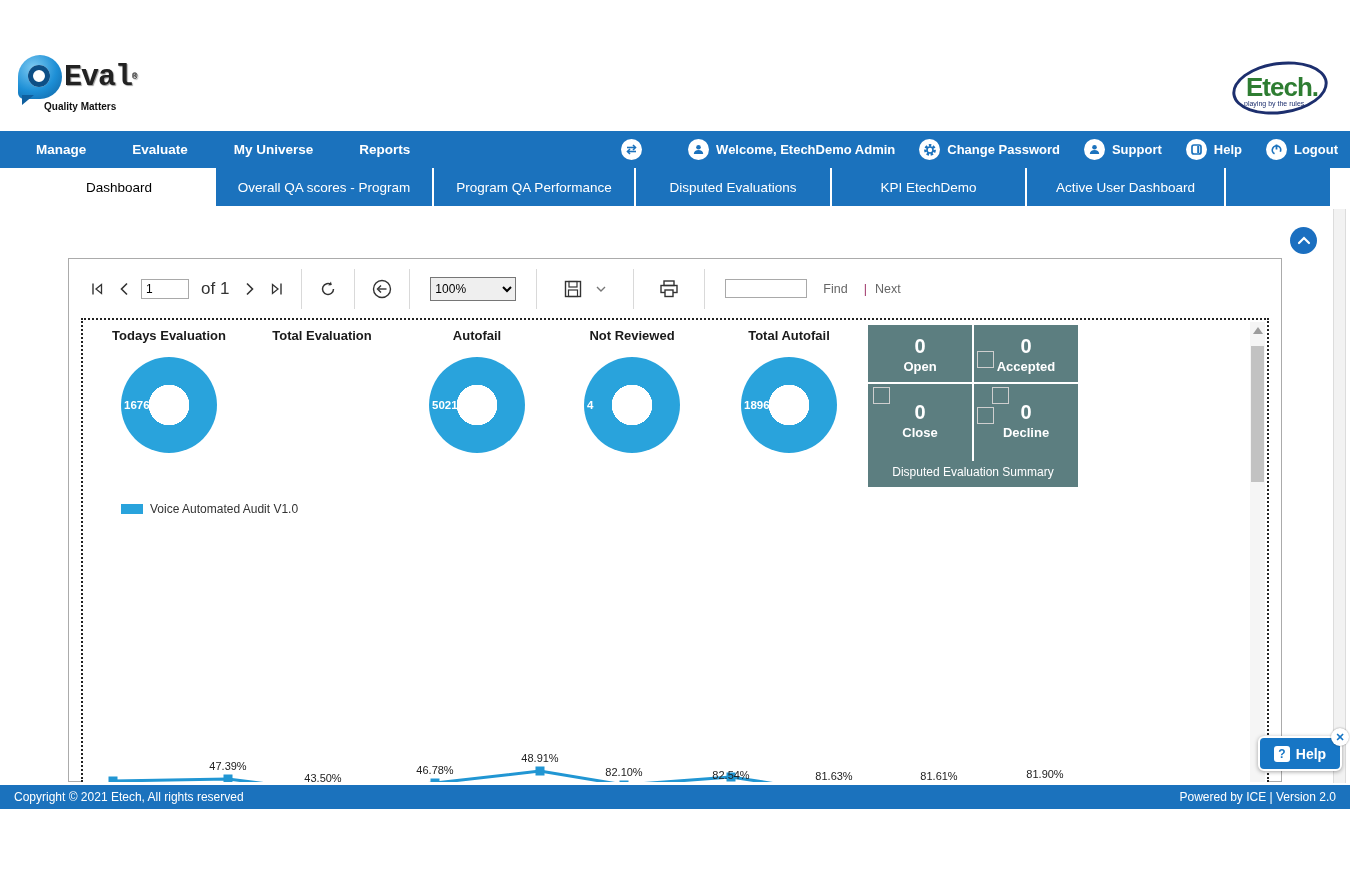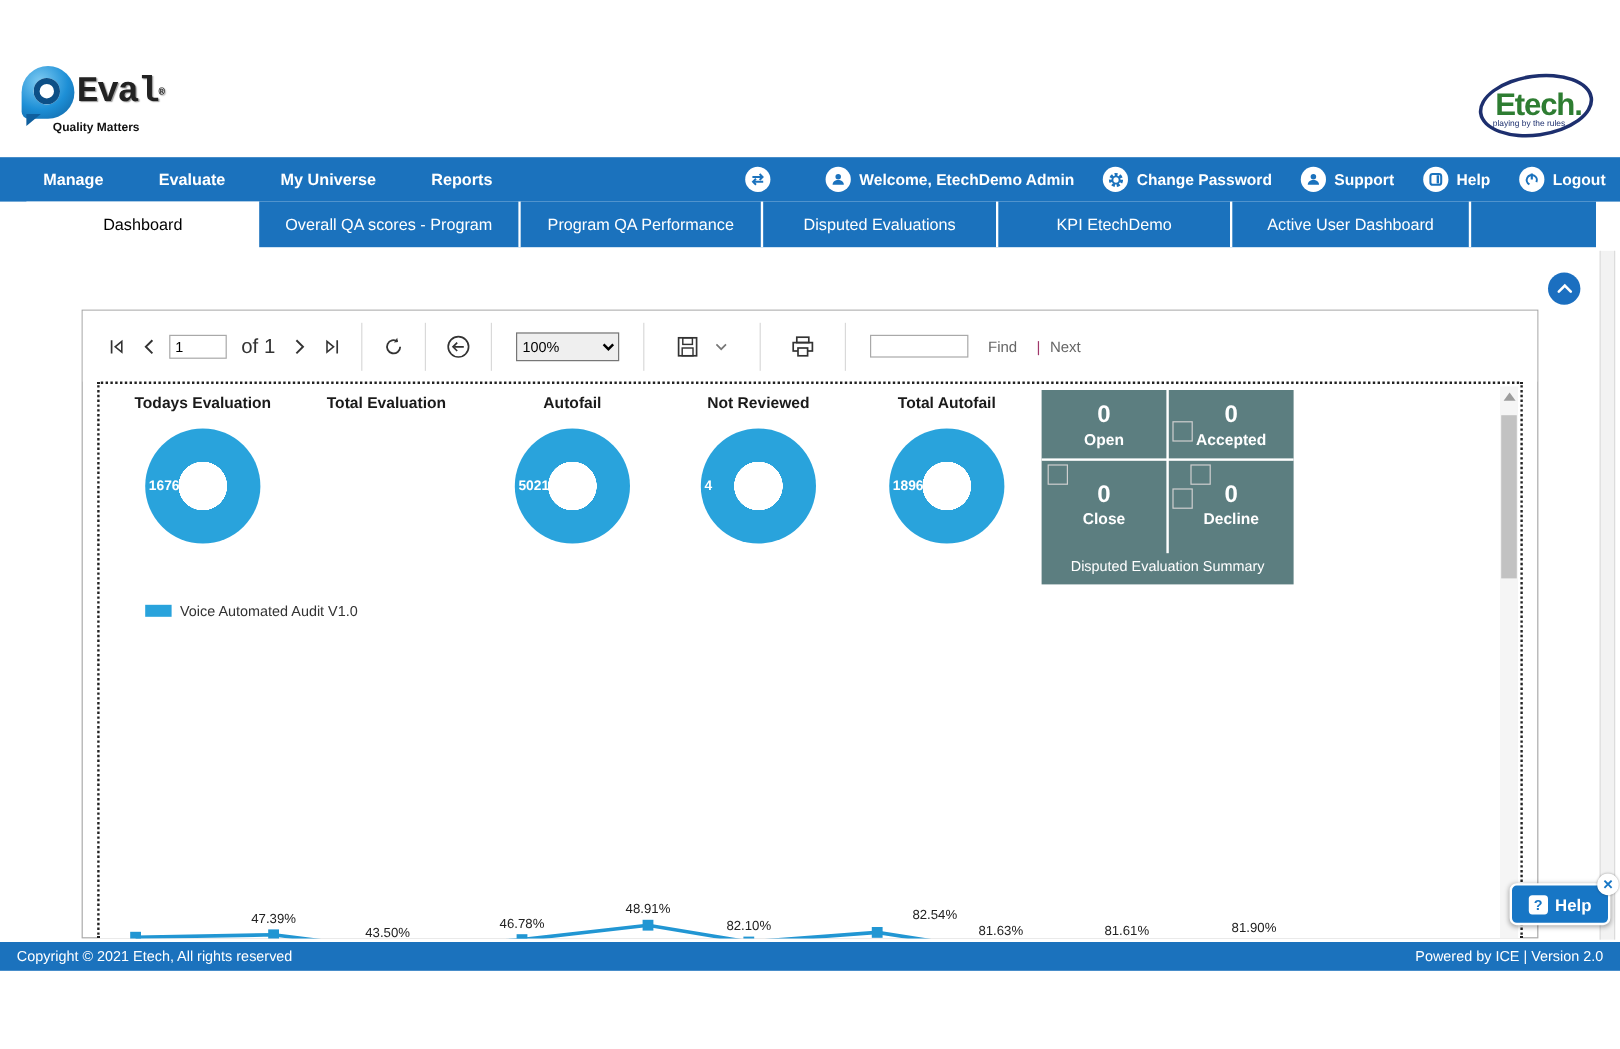--- a/index.html
+++ b/index.html
@@ -352,21 +352,21 @@
           <div class="pt-marker" style="left: 145px; top: 34px;"></div>
           <div class="pt-label" style="left: 145px; top: 15px;">47.39%</div>
           <div class="pt-label" style="left: 240px; top: 27px;">43.50%</div>
           <div class="pt-marker" style="left: 352px; top: 38px;"></div>
           <div class="pt-label" style="left: 352px; top: 19px;">46.78%</div>
           <div class="pt-marker" style="left: 457px; top: 26px;"></div>
           <div class="pt-label" style="left: 457px; top: 7px;">48.91%</div>
           <div class="pt-marker" style="left: 541px; top: 40px;"></div>
           <div class="pt-label" style="left: 541px; top: 21px;">82.10%</div>
           <div class="pt-marker" style="left: 648px; top: 32px;"></div>
-          <div class="pt-label" style="left: 648px; top: 12px; margin-left: 48px;">82.54%</div>
+          <div class="pt-label" style="left: 648px; top: 24px;">82.54%</div>
           <div class="pt-label" style="left: 751px; top: 25px;">81.63%</div>
           <div class="pt-label" style="left: 856px; top: 25px;">81.61%</div>
           <div class="pt-label" style="left: 962px; top: 23px;">81.90%</div>
         </div>
 
       <div class="ra-scroll">
         <div class="ra-up"></div>
         <div class="ra-thumb"></div>
       </div>
     </div>

